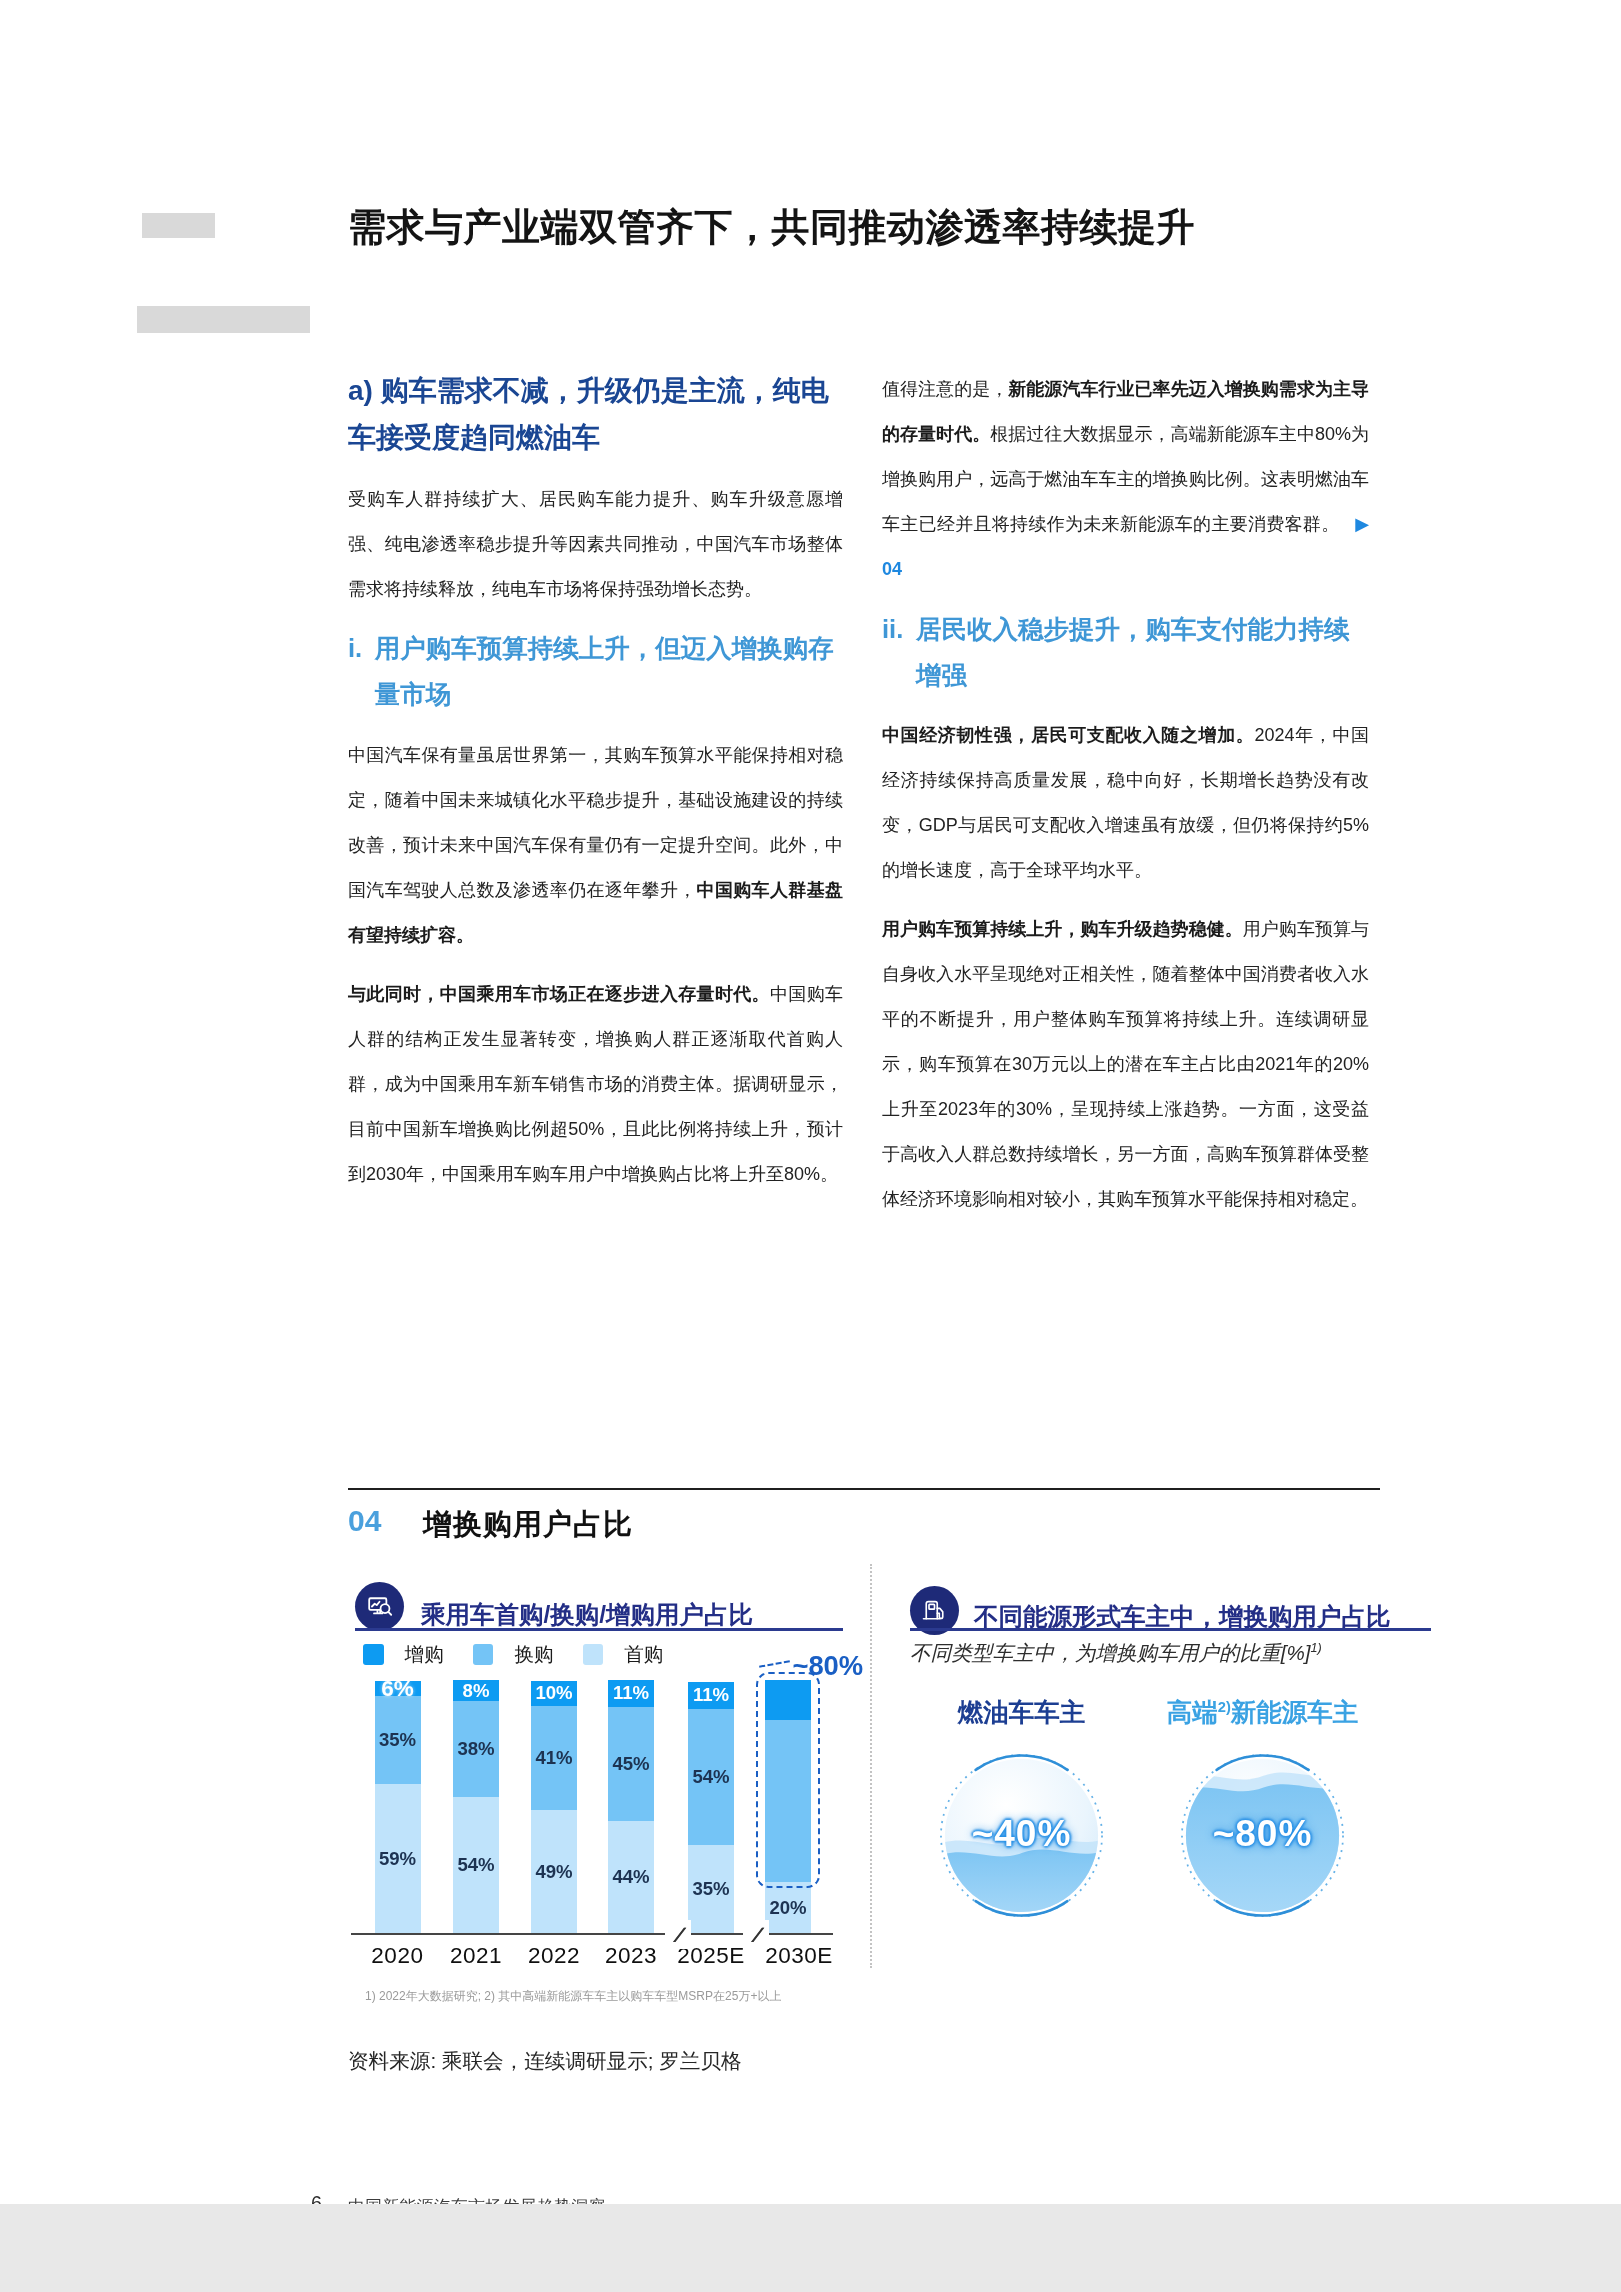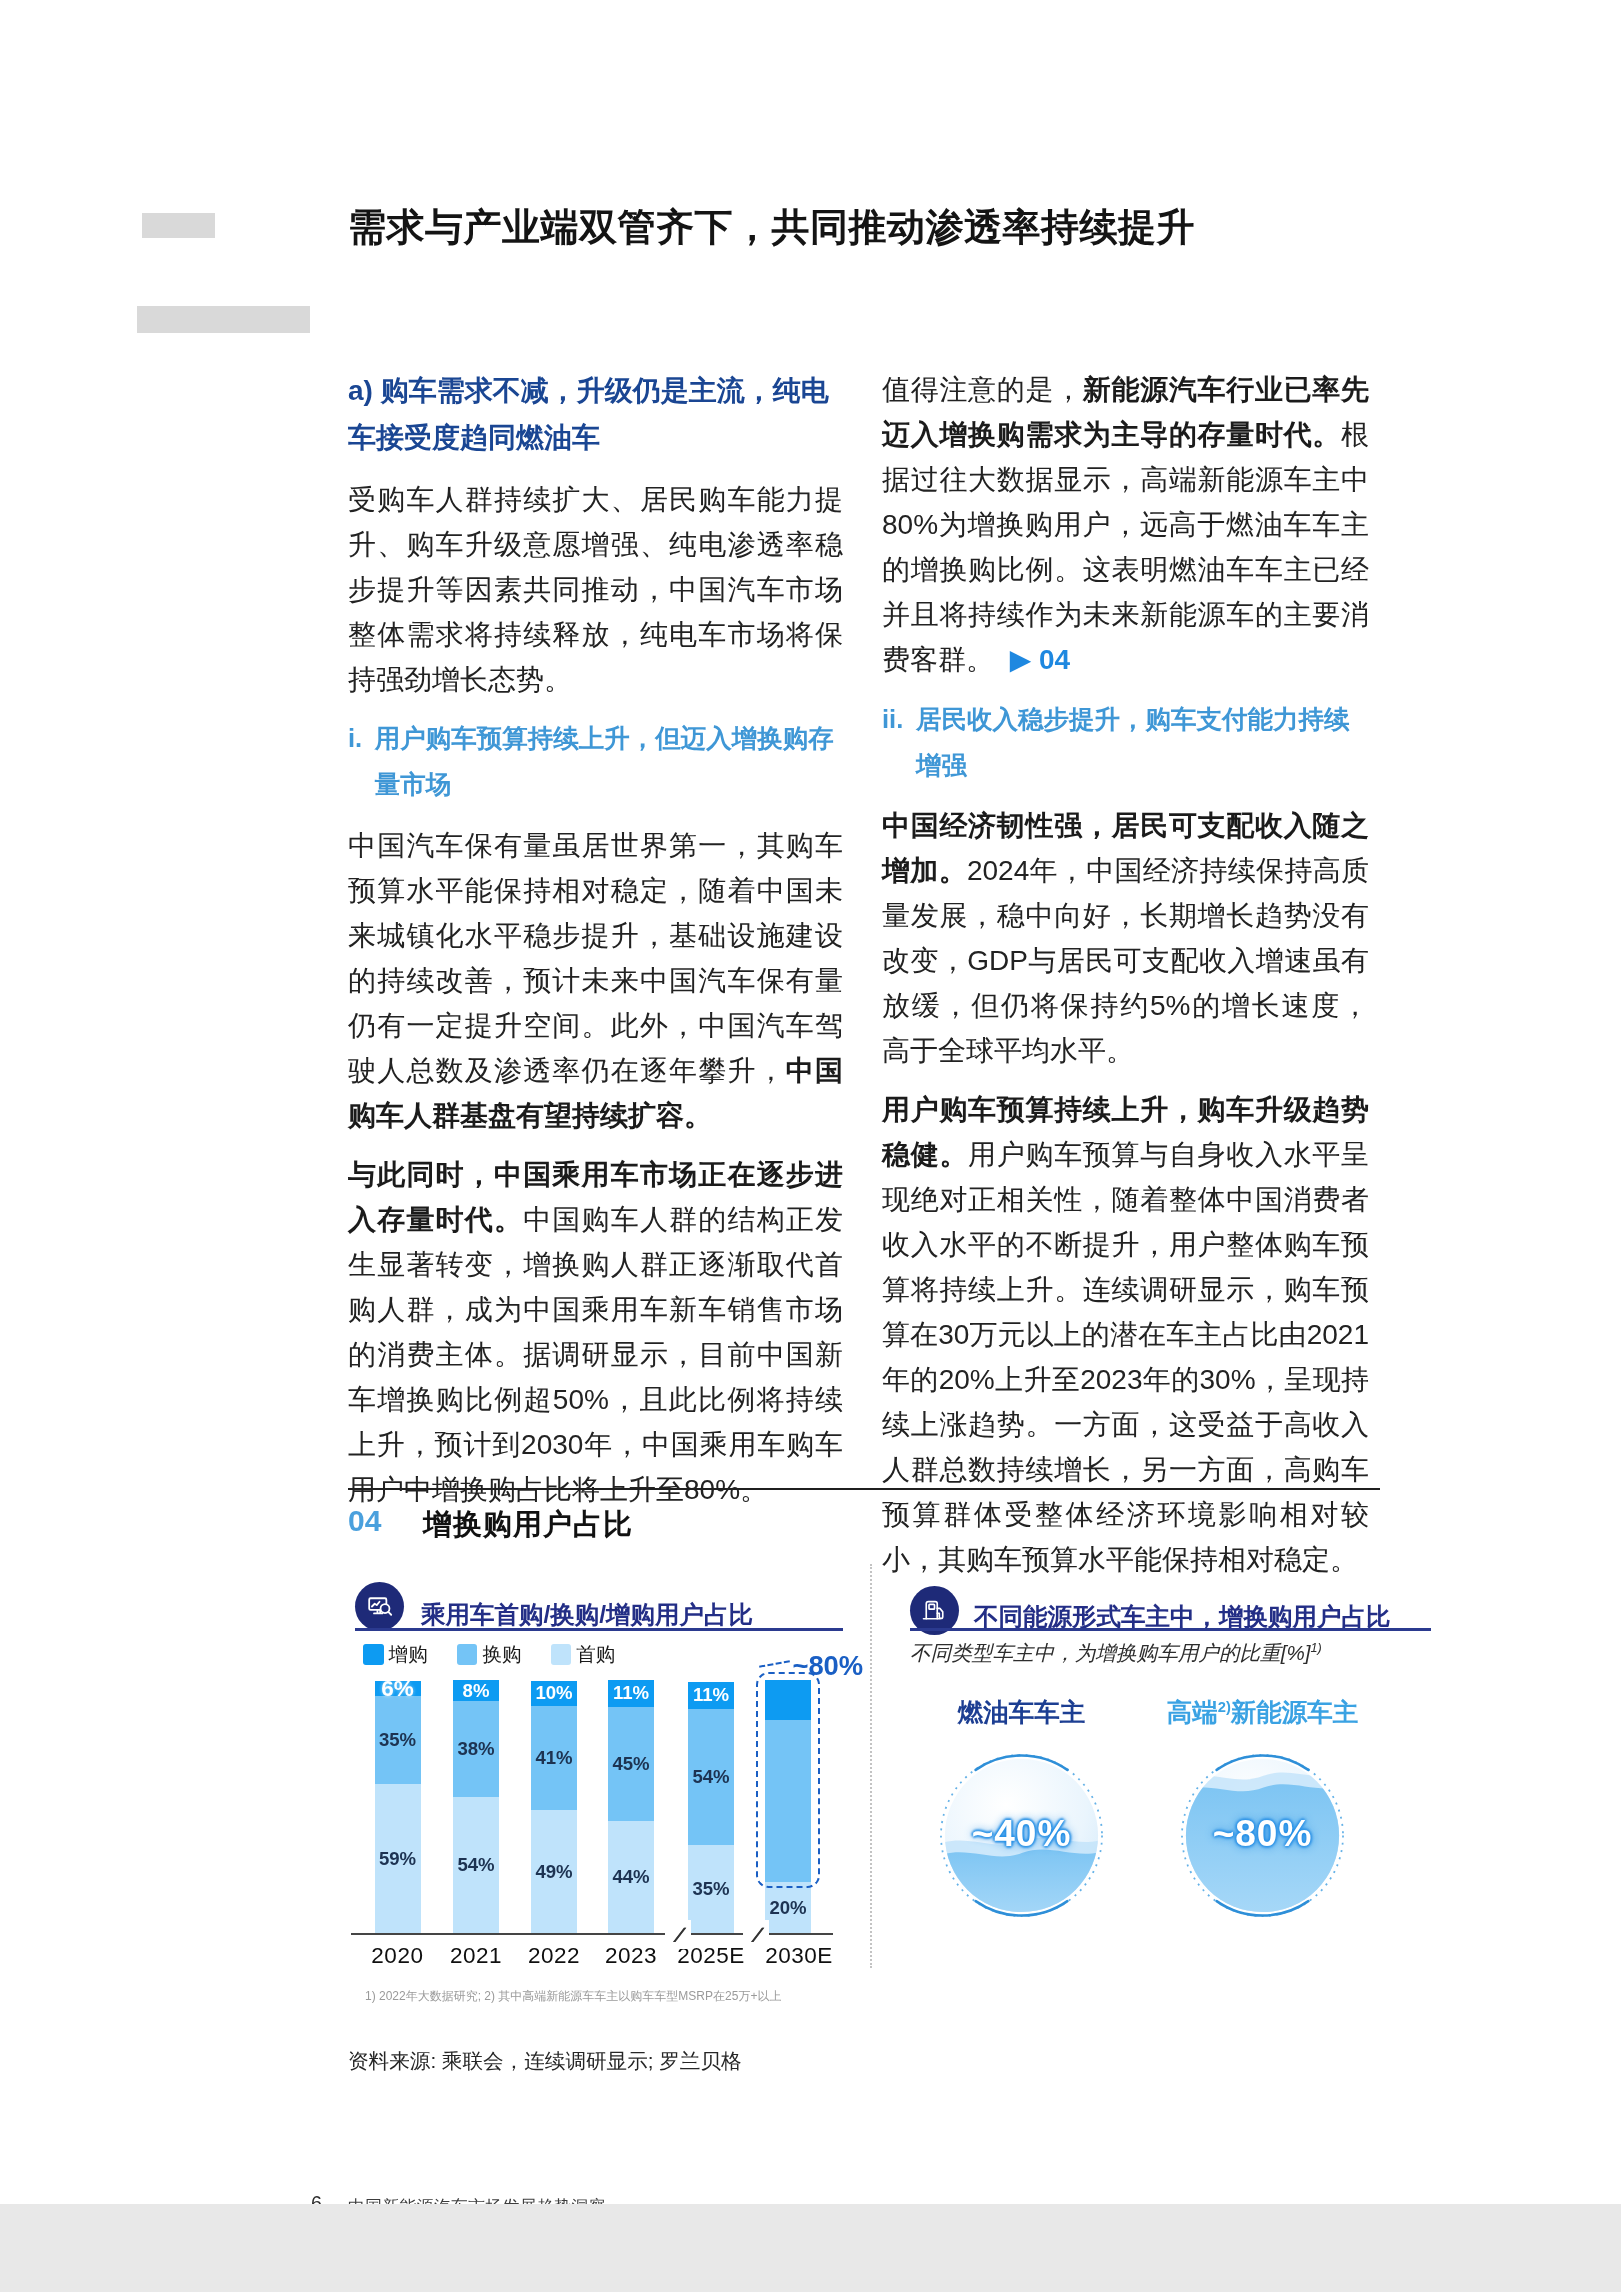--- a/index.html
+++ b/index.html
@@ -27,21 +27,21 @@
   .h-a {
     font-size:28px; line-height:47px; font-weight:bold; color:#1a4693;
     margin:0 0 15.7px 0;
   }
   .h-sub {
     display:flex; font-size:25.5px; line-height:46px; font-weight:bold; color:#3f97d6;
     margin:13.7px 0 15.7px 0;
   }
   .h-sub .marker { flex:0 0 auto; margin-right:12.7px; }
   p.body {
-    font-size:28px; line-height:45px; text-align:justify; color:#222222;
+    font-size:18px; line-height:45px; text-align:justify; color:#222222;
     margin:0 0 13.7px 0;
   }
   p.body span.b { font-weight:bold; color:#1b1b1b; }
   p.body span.ref { color:#1e88e0; font-weight:bold; margin-left:15.7px; }
 
   
   .fig-rule { position:absolute; left:348px; top:1488px; width:1032px; height:2px; background:#1f1f1f; }
   .fig-no   { position:absolute; left:348px; top:1504px; font-size:30px; font-weight:bold; color:#4aa0dd; }
   .fig-title{ position:absolute; left:423px; top:1505px; font-size:29px; font-weight:bold; color:#111111; letter-spacing:1px; }
 
@@ -58,21 +58,21 @@
   .punder { position:absolute; height:2.9px; background:#2b3a8f; }
   .punder-left  { left:355px; top:1628px; width:488px; }
   .punder-right { left:910px; top:1628px; width:521px; }
   .psub {
     position:absolute; left:910px; top:1639px; font-size:20.6px; font-style:italic; color:#2d2d2d;
   }
   .psub sup { font-size:12.7px; }
 
   
   .legend { position:absolute; left:363px; top:1641px; display:flex; gap:29px; }
-  .lg-item { display:flex; align-items:center; gap:5px; }
+  .lg-item { display:flex; align-items:center; gap:21px; }
   .lg-item .sw { width:20.6px; height:20.6px; border-radius:2.9px; display:inline-block; }
   .lg-item .lg-label { font-size:19.6px; color:#1b1b1b; }
 
   
   .bars {
     position:absolute; left:351px; top:1682px; width:482px; height:253px;
     border-bottom:2px solid #454545;
   }
   .bar { position:absolute; bottom:0; width:46px; display:flex; flex-direction:column; }
   .seg { position:relative; width:100%; }

